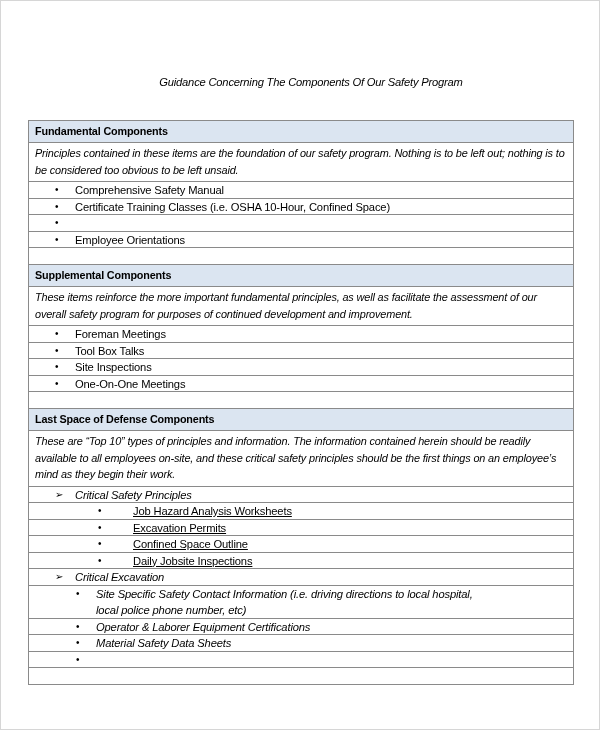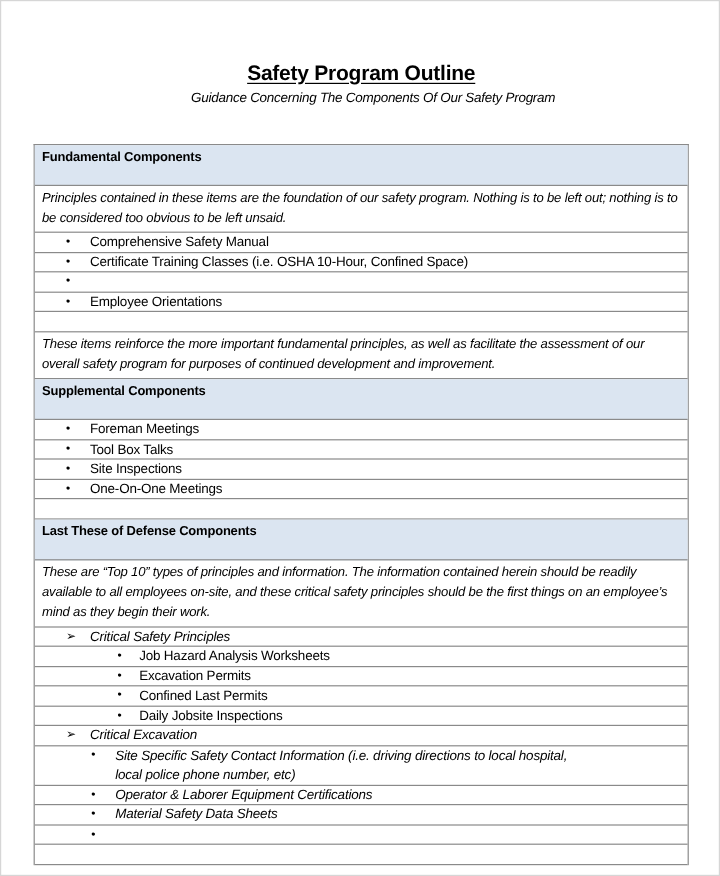--- a/index.html
+++ b/index.html
@@ -54,21 +54,21 @@
       border-bottom: 1px solid #8a8a8a;
       box-sizing: border-box;
       font-size: 11.2px;
       line-height: 16.5px;
       letter-spacing: -0.15px;
       white-space: nowrap;
     }
     .row.header {
       background: #dbe5f1;
       font-weight: bold;
-      height: 34px;
+      height: 22px;
       line-height: 20px;
       padding-left: 6px;
       font-size: 10.8px;
     }
     .row.desc {
       font-style: italic;
       padding: 2px 6px 3px 6px;
       white-space: normal;
       font-size: 10.9px;
     }
@@ -86,37 +86,36 @@
     }
     .bullet-text {
       position: absolute;
       top: 0;
     }
     .lvl1 .bullet-dot { left: 26px; }
     .lvl1 .bullet-text { left: 46px; }
     .arrow .bullet-dot { left: 26px; font-size: 10px; }
     .arrow .bullet-text { left: 46px; font-style: italic; }
     .lvl2 .bullet-dot { left: 69px; }
-    .lvl2 .bullet-text { left: 87px; }
+    .lvl2 .bullet-text { left: 104px; text-decoration: underline; }
     .lvl2b .bullet-dot { left: 47px; }
     .lvl2b .bullet-text { left: 67px; font-style: italic; }
     .row.two-line {
       height: 33px;
     }
     .row.two-line .bullet-text {
       white-space: normal;
       width: 400px;
     }
   </style>
 </head>
 <body>
 
 <div class="page-frame">
 
-  <div class="doc-title">Safety Program Outline</div>
   <div class="doc-subtitle">Guidance Concerning The Components Of Our Safety Program</div>
 
   <div class="outline-table">
 
     <div class="row header">Fundamental Components</div>
     <div class="row desc">Principles contained in these items are the foundation of our safety program.  Nothing is to be left out; nothing is to be considered too obvious to be left unsaid.</div>
     <div class="row bullet lvl1">
       <span class="bullet-dot">•</span>
       <span class="bullet-text">Comprehensive Safety Manual</span>
     </div>
@@ -126,58 +125,58 @@
     </div>
     <div class="row bullet lvl1">
       <span class="bullet-dot">•</span>
     </div>
     <div class="row bullet lvl1">
       <span class="bullet-dot">•</span>
       <span class="bullet-text">Employee Orientations</span>
     </div>
     <div class="row spacer"></div>
 
+    <div class="row header">Supplemental Components</div>
     <div class="row desc">These items reinforce the more important fundamental principles, as well as facilitate the assessment of our overall safety program for purposes of continued development and improvement.</div>
-    <div class="row header">Supplemental Components</div>
     <div class="row bullet lvl1">
       <span class="bullet-dot">•</span>
       <span class="bullet-text">Foreman Meetings</span>
     </div>
     <div class="row bullet lvl1">
       <span class="bullet-dot">•</span>
       <span class="bullet-text">Tool Box Talks</span>
     </div>
     <div class="row bullet lvl1">
       <span class="bullet-dot">•</span>
       <span class="bullet-text">Site Inspections</span>
     </div>
     <div class="row bullet lvl1">
       <span class="bullet-dot">•</span>
       <span class="bullet-text">One-On-One Meetings</span>
     </div>
     <div class="row spacer"></div>
 
-    <div class="row header">Last These of Defense Components</div>
+    <div class="row header">Last Space of Defense Components</div>
     <div class="row desc">These are “Top 10” types of principles and information.  The information contained herein should be readily available to all employees on-site, and these critical safety principles should be the first things on an employee’s mind as they begin their work.</div>
 
     <div class="row bullet arrow">
       <span class="bullet-dot">➢</span>
       <span class="bullet-text">Critical Safety Principles</span>
     </div>
     <div class="row bullet lvl2">
       <span class="bullet-dot">•</span>
       <span class="bullet-text">Job Hazard Analysis Worksheets</span>
     </div>
     <div class="row bullet lvl2">
       <span class="bullet-dot">•</span>
       <span class="bullet-text">Excavation Permits</span>
     </div>
     <div class="row bullet lvl2">
       <span class="bullet-dot">•</span>
-      <span class="bullet-text">Confined Last Permits</span>
+      <span class="bullet-text">Confined Space Outline</span>
     </div>
     <div class="row bullet lvl2">
       <span class="bullet-dot">•</span>
       <span class="bullet-text">Daily Jobsite Inspections</span>
     </div>
 
     <div class="row bullet arrow">
       <span class="bullet-dot">➢</span>
       <span class="bullet-text">Critical Excavation</span>
     </div>

